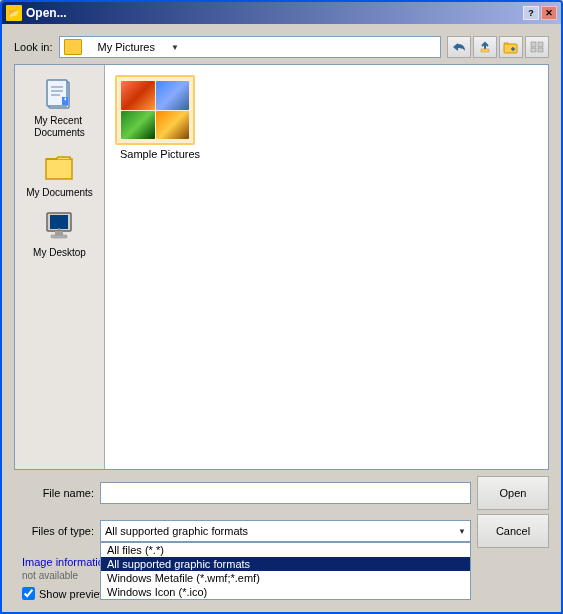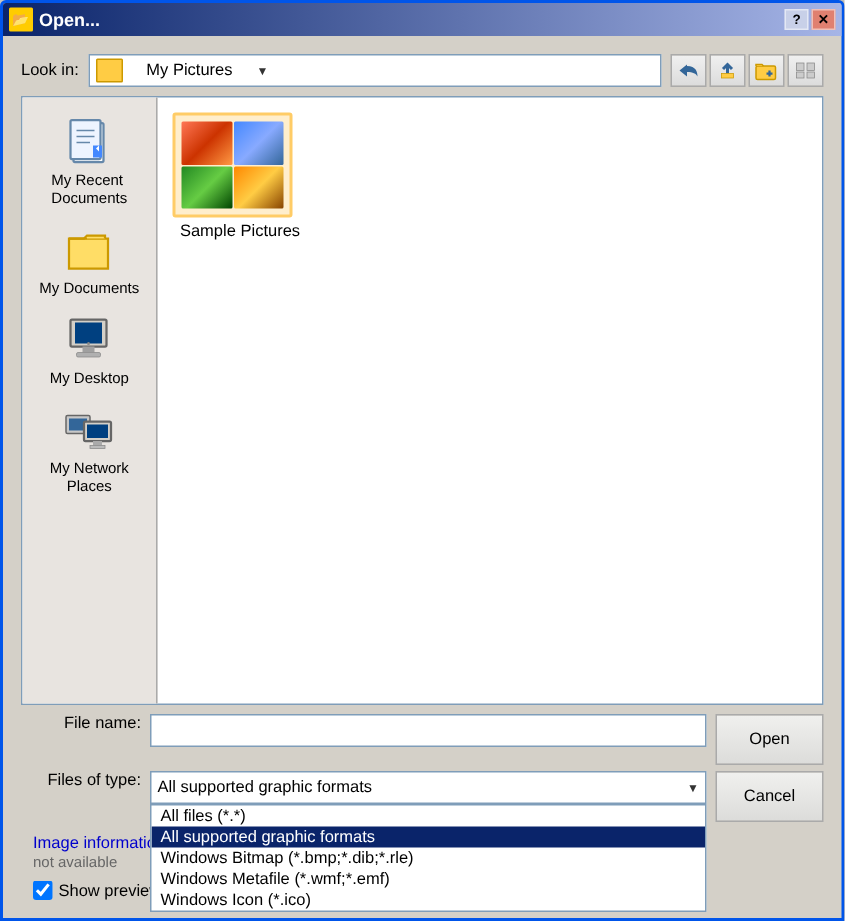--- a/index.html
+++ b/index.html
@@ -331,21 +331,21 @@
 
     
     .bottom-form {
       display: flex;
       flex-direction: column;
       gap: 4px;
     }
 
     .form-row {
       display: flex;
-      align-items: flex-start;
+      align-items: center;
       gap: 6px;
     }
 
     
     .filetype-container {
       position: relative;
       flex: 1;
     }
   </style>
 </head>
@@ -441,36 +441,20 @@
               <rect x="5" y="4" width="24" height="18" rx="1" fill="#d4d0c8" stroke="#666" stroke-width="1.5"></rect>
               <rect x="8" y="6" width="18" height="14" fill="#004080"></rect>
               <rect x="13" y="22" width="8" height="4" fill="#a0a0a0"></rect>
               <rect x="9" y="26" width="16" height="3" rx="1" fill="#b0b0b0" stroke="#888" stroke-width="0.5"></rect>
               <circle cx="17" cy="20" r="1" fill="#888"></circle>
             </svg>
           </div>
           <span class="sidebar-label">My Desktop</span>
         </div>
 
-        <div class="sidebar-item">
-          <div class="sidebar-icon">
-            <svg width="36" height="36" viewBox="0 0 36 36">
-
-              <rect x="2" y="8" width="16" height="12" rx="1" fill="#c8c8c8" stroke="#666" stroke-width="1"></rect>
-              <rect x="4" y="10" width="12" height="8" fill="#336699"></rect>
-
-              <rect x="14" y="12" width="18" height="13" rx="1" fill="#d4d0c8" stroke="#666" stroke-width="1.5"></rect>
-              <rect x="16" y="14" width="14" height="9" fill="#004080"></rect>
-              <rect x="20" y="25" width="6" height="3" fill="#aaa"></rect>
-              <rect x="18" y="28" width="10" height="2" fill="#bbb" stroke="#888" stroke-width="0.5"></rect>
-            </svg>
-          </div>
-          <span class="sidebar-label" style="white-space:pre-line; text-align:center;">My Network
-Places</span>
-        </div>
       </div>
 
       <div class="file-area">
 
         <div class="folder-item">
           <div class="folder-thumbnail">
             <div class="folder-tab"></div>
             <div class="folder-images">
               <div class="thumb-img thumb1"></div>
               <div class="thumb-img thumb2"></div>
@@ -495,21 +479,20 @@
         <span class="field-label">Files of type:</span>
         <div class="filetype-container">
           <div class="dropdown-field">
             <span>All supported graphic formats</span>
             <span class="dropdown-arrow">▼</span>
           </div>
 
           <div class="dropdown-list" style="top:22px; max-height:220px; overflow-y:auto;">
             <div class="dropdown-list-item">All files (*.*)</div>
             <div class="dropdown-list-item selected">All supported graphic formats</div>
-            <div class="dropdown-list-item">Windows Bitmap (*.bmp;*.dib;*.rle)</div>
             <div class="dropdown-list-item">Windows Metafile (*.wmf;*.emf)</div>
             <div class="dropdown-list-item">Windows Icon (*.ico)</div>
 
           </div>
         </div>
         <button class="action-btn">Cancel</button>
       </div>
 
       <div class="form-row" style="align-items:flex-start; margin-top:4px;">
         <div class="info-section">

